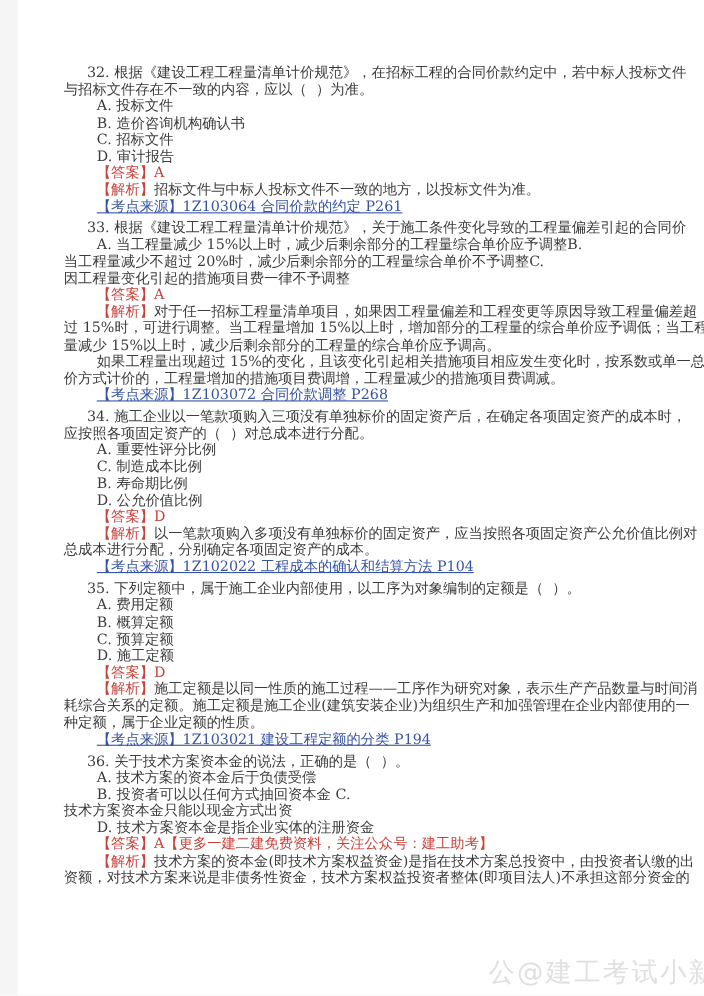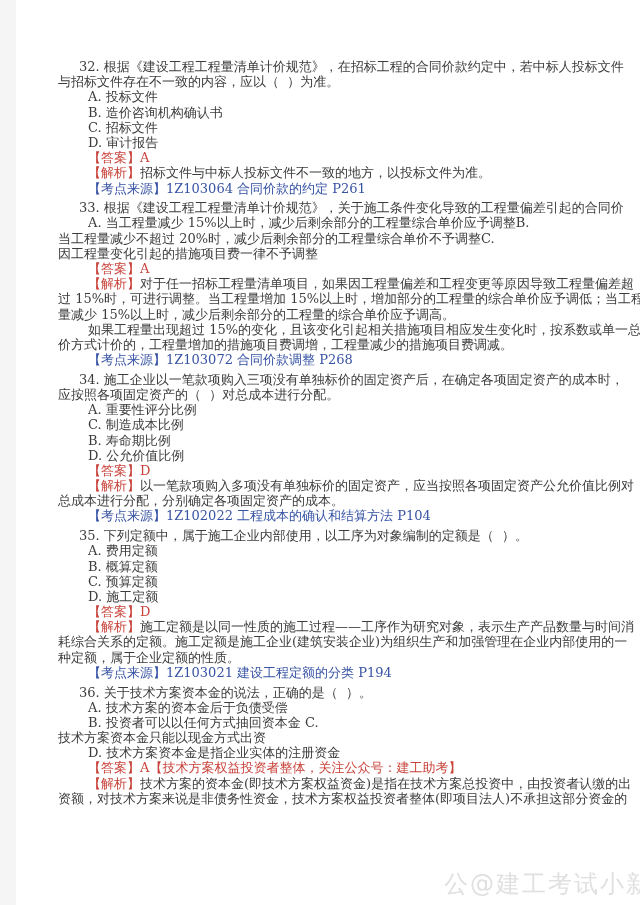--- a/index.html
+++ b/index.html
@@ -29,21 +29,21 @@
     font-size:13px;
     line-height:15.2px;
     height:15.2px;
   }
   .question + .question{margin-top:4.5px;}
   .ind-m{padding-left:0;}
   .ind-q{padding-left:21px;}
   .ind-o{padding-left:30px;}
   .c-body{color:var(--body_text);}
   .c-red{color:var(--answer_red);}
-  .c-blue{color:var(--source_blue);}
+  .c-blue{color:var(--source_blue);text-decoration:underline;}
   .watermark{
     position:absolute;
     right:4px;bottom:5px;
     font-size:24px;
     letter-spacing:2px;
     color:var(--watermark_gray);
     font-family:"DejaVu Sans","Liberation Sans",sans-serif;
     user-select:none;
   }
 </style>
@@ -99,19 +99,19 @@
         <div class="line ind-m"><span class="seg c-body">耗综合关系的定额。施工定额是施工企业(建筑安装企业)为组织生产和加强管理在企业内部使用的一</span></div>
         <div class="line ind-m"><span class="seg c-body">种定额，属于企业定额的性质。</span></div>
         <div class="line ind-o"><span class="seg c-blue">【考点来源】1Z103021 建设工程定额的分类 P194</span></div>
       </div>
       <div class="question">
         <div class="line ind-q"><span class="seg c-body">36. 关于技术方案资本金的说法，正确的是（  ）。</span></div>
         <div class="line ind-o"><span class="seg c-body">A. 技术方案的资本金后于负债受偿</span></div>
         <div class="line ind-o"><span class="seg c-body">B. 投资者可以以任何方式抽回资本金 C.</span></div>
         <div class="line ind-m"><span class="seg c-body">技术方案资本金只能以现金方式出资</span></div>
         <div class="line ind-o"><span class="seg c-body">D. 技术方案资本金是指企业实体的注册资金</span></div>
-        <div class="line ind-o"><span class="seg c-red">【答案】A【技术方案权益投资者整体，关注公众号：建工助考】</span></div>
+        <div class="line ind-o"><span class="seg c-red">【答案】A【更多一建二建免费资料，关注公众号：建工助考】</span></div>
         <div class="line ind-o"><span class="seg c-red">【解析】</span><span class="seg c-body">技术方案的资本金(即技术方案权益资金)是指在技术方案总投资中，由投资者认缴的出</span></div>
         <div class="line ind-m"><span class="seg c-body">资额，对技术方案来说是非债务性资金，技术方案权益投资者整体(即项目法人)不承担这部分资金的</span></div>
       </div>
     </div>
   <div class="watermark">公@建工考试小新</div>
 </div>
 
 </body></html>

